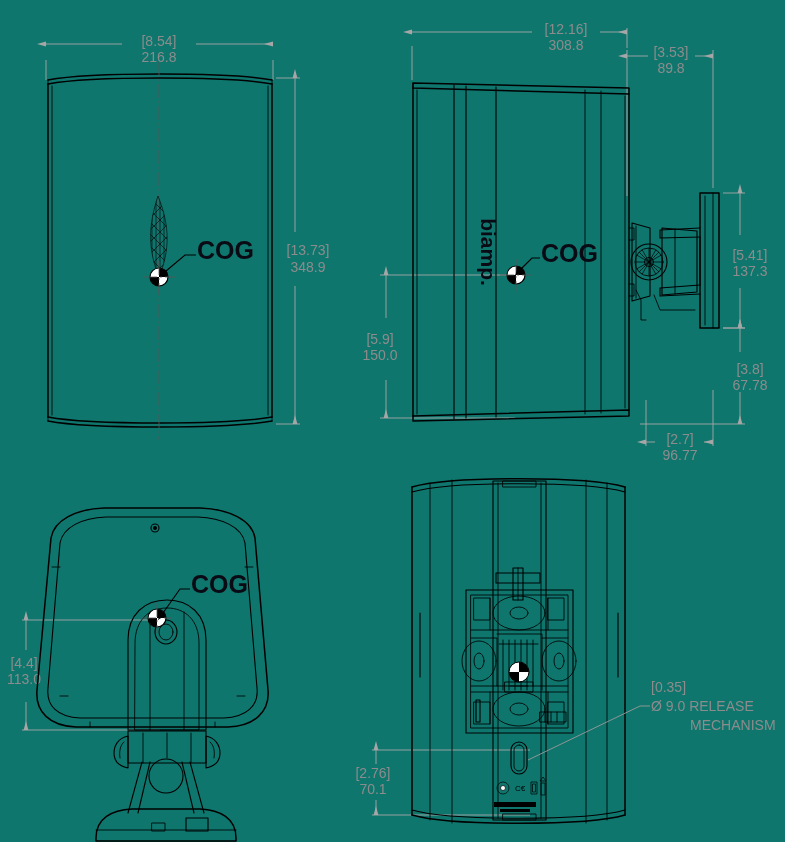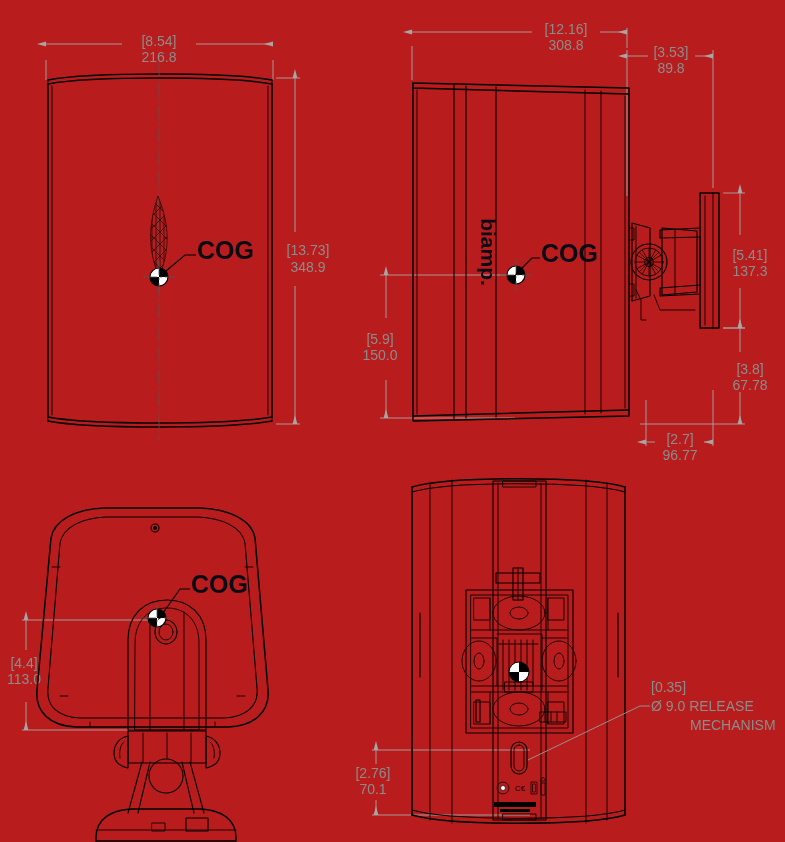--- a/index.html
+++ b/index.html
@@ -8,21 +8,21 @@
     padding: 0;
     background: #ffffff;
   }
   body {
     font-family: "Liberation Sans", sans-serif;
   }
   #sheet {
     position: relative;
     width: 785px;
     height: 842px;
-    background: #b91c1c;
+    background: #0f766e;
     overflow: hidden;
   }
   #sheet svg {
     position: absolute;
     top: 0; left: 0;
     width: 785px;
     height: 842px;
   }
   .dimtext {
     font-family: "Liberation Sans", sans-serif;

